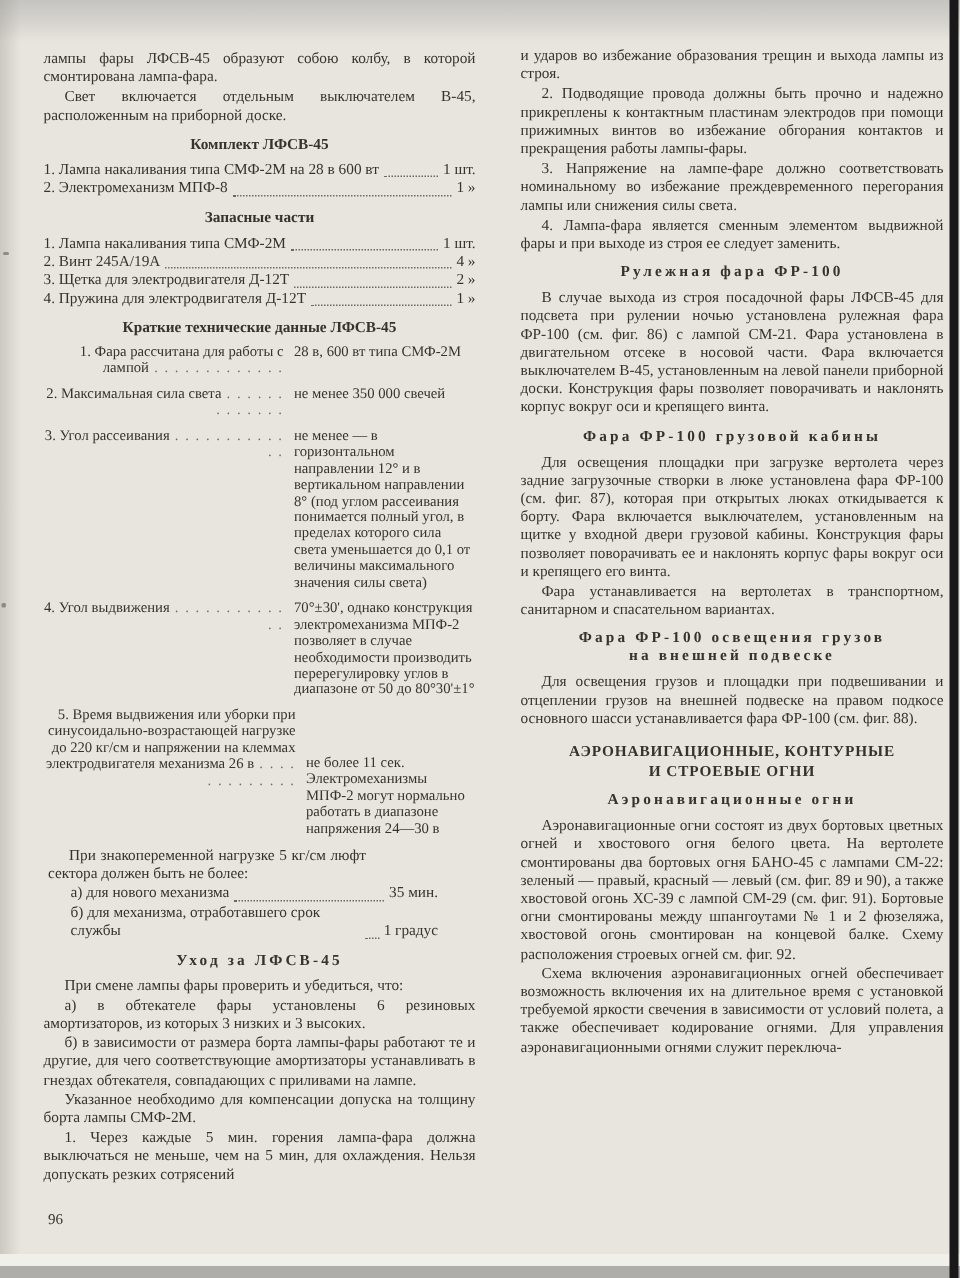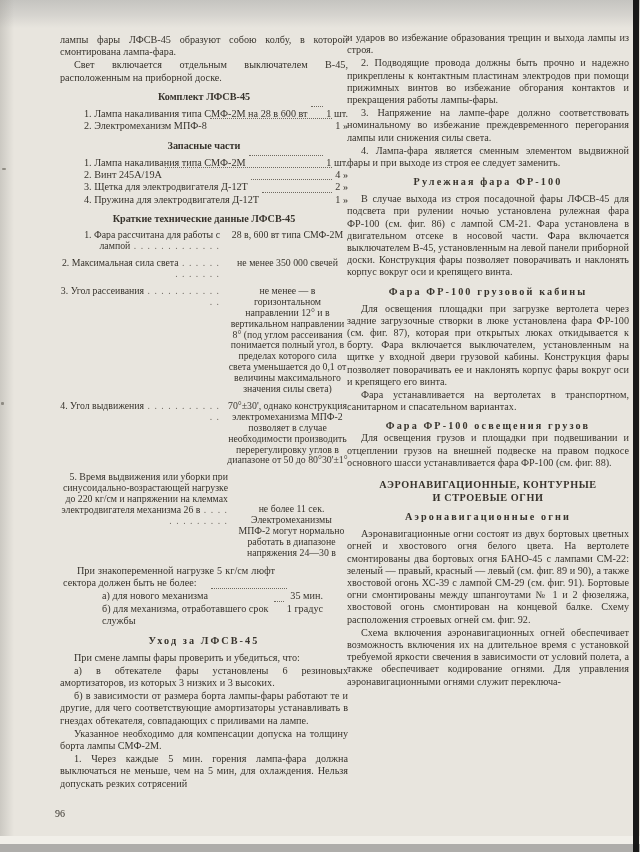--- a/index.html
+++ b/index.html
@@ -12,48 +12,48 @@
   .scan-top-band { position:absolute; top:0; left:0; right:0; height:28px;
     background:linear-gradient(#c5c4c0 0%, #d6d4cf 55%, #e8e5de 100%); }
   .scan-left-edge { position:absolute; top:0; left:0; bottom:0; width:14px;
     background:linear-gradient(90deg, rgba(150,148,142,.35), rgba(150,148,142,0)); }
   .scan-bottom-strip { position:absolute; left:0; right:0; top:836px; height:8px; background:#f1efe9; }
   .scan-bottom-band { position:absolute; left:0; right:0; top:844px; height:8px; background:#aeadaa; }
   .scan-spine-line { position:absolute; top:0; right:1px; width:6px; height:852px; background:#191919; }
   .speck { position:absolute; background:#57534b; border-radius:1px; opacity:.55; }
 
   .col { position:absolute; }
-  .left-col  { left:60px;  top:34px; width:288px; }
+  .left-col  { left:29px;  top:34px; width:288px; }
   .right-col { left:347px; top:32px; width:282px; }
 
   p { margin:0 0 1px 0; text-align:justify; font-size:10.2px; line-height:12.2px; }
   p.ind { text-indent:14px; }
 
   .h { text-align:center; font-weight:bold; font-size:10.2px; line-height:12px; margin:7px 0 5px; }
   .h-sp { letter-spacing:2.1px; font-weight:bold; }
   .h-caps { letter-spacing:.6px; line-height:13px; margin:9px 0 2px; }
   .h-caps2 { letter-spacing:.6px; line-height:13px; margin:0 0 4px; }
   .h-two { margin-bottom:0; }
   .h-two2 { margin-top:0; }
 
-  .dotrow { display:flex; align-items:flex-start; font-size:10.2px; line-height:12.4px;margin-left:24px; }
+  .dotrow { display:flex; align-items:flex-end; font-size:10.2px; line-height:12.4px; }
   .dotrow .lab { white-space:normal; }
   .leader { flex:1 1 auto; min-width:10px; border-bottom:1.3px dotted #6e6960; margin:0 3px; transform:translateY(-2px); }
   .dotrow .val { white-space:nowrap; }
 
   .spec { display:flex; margin-bottom:6px; font-size:9.8px; line-height:10.9px; }
   .spec .lbl { width:160px; flex:0 0 160px; text-align:right; }
   .spec .lbl.dots::after { content:" .  .  .  .  .  .  .  .  .  .  .  .  ."; letter-spacing:1px; color:#6e6960; }
-  .spec .value { flex:1 1 auto; padding-left:7px; text-align:center; }
+  .spec .value { flex:1 1 auto; padding-left:7px; text-align:left; }
   .spec.wide .lbl { width:168px; flex:0 0 168px; }
   .spec.wide .value { margin-top:32px; }
 
   .sub-block { margin-left:3px; width:212px; }
   .sub-rows { margin-left:18px; width:245px; }
-  .pgnum { position:absolute; left:55px; top:808px; font-size:10px; }
+  .pgnum { position:absolute; left:32px; top:808px; font-size:10px; }
 </style>
 </head>
 <body>
 
 <div class="scan-top-band"></div>
 <div class="scan-left-edge"></div>
 
 <div class="col left-col">
   <p>лампы фары ЛФСВ-45 образуют собою колбу, в которой смонтирована лампа-фара.</p>
   <p class="ind">Свет включается отдельным выключателем В-45, расположенным на приборной доске.</p>
@@ -145,20 +145,21 @@
   <p class="ind">4. Лампа-фара является сменным элементом выдвижной фары и при выходе из строя ее следует заменить.</p>
 
   <div class="h h-sp">Рулежная фара ФР-100</div>
   <p class="ind">В случае выхода из строя посадочной фары ЛФСВ-45 для подсвета при рулении ночью установлена рулежная фара ФР-100 (см. фиг. 86) с лампой СМ-21. Фара установлена в двигательном отсеке в носовой части. Фара включается выключателем В-45, установленным на левой панели приборной доски. Конструкция фары позволяет поворачивать и наклонять корпус вокруг оси и крепящего винта.</p>
 
   <div class="h h-sp">Фара ФР-100 грузовой кабины</div>
   <p class="ind">Для освещения площадки при загрузке вертолета через задние загрузочные створки в люке установлена фара ФР-100 (см. фиг. 87), которая при открытых люках откидывается к борту. Фара включается выключателем, установленным на щитке у входной двери грузовой кабины. Конструкция фары позволяет поворачивать ее и наклонять корпус фары вокруг оси и крепящего его винта.</p>
   <p class="ind">Фара устанавливается на вертолетах в транспортном, санитарном и спасательном вариантах.</p>
 
   <div class="h h-sp h-two">Фара ФР-100 освещения грузов</div>
+  <div class="h h-sp h-two2">на внешней подвеске</div>
   <p class="ind">Для освещения грузов и площадки при подвешивании и отцеплении грузов на внешней подвеске на правом подкосе основного шасси устанавливается фара ФР-100 (см. фиг. 88).</p>
 
   <div class="h h-caps h-two">АЭРОНАВИГАЦИОННЫЕ, КОНТУРНЫЕ</div>
   <div class="h h-caps2 h-two2">И СТРОЕВЫЕ ОГНИ</div>
   <div class="h h-sp">Аэронавигационные огни</div>
   <p class="ind">Аэронавигационные огни состоят из двух бортовых цветных огней и хвостового огня белого цвета. На вертолете смонтированы два бортовых огня БАНО-45 с лампами СМ-22: зеленый — правый, красный — левый (см. фиг. 89 и 90), а также хвостовой огонь ХС-39 с лампой СМ-29 (см. фиг. 91). Бортовые огни смонтированы между шпангоутами № 1 и 2 фюзеляжа, хвостовой огонь смонтирован на концевой балке. Схему расположения строевых огней см. фиг. 92.</p>
   <p class="ind">Схема включения аэронавигационных огней обеспечивает возможность включения их на длительное время с установкой требуемой яркости свечения в зависимости от условий полета, а также обеспечивает кодирование огнями. Для управления аэронавигационными огнями служит переключа-</p>
 </div>
 
 <div class="pgnum">96</div>

